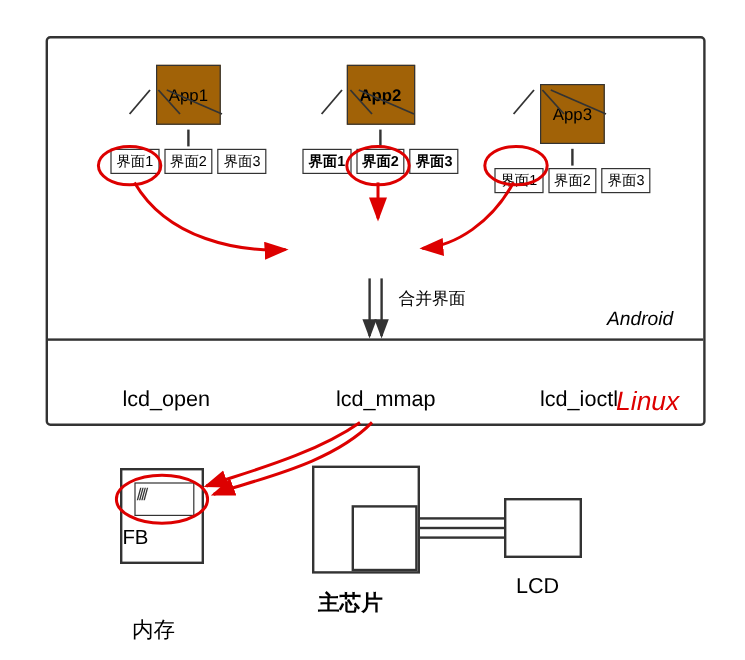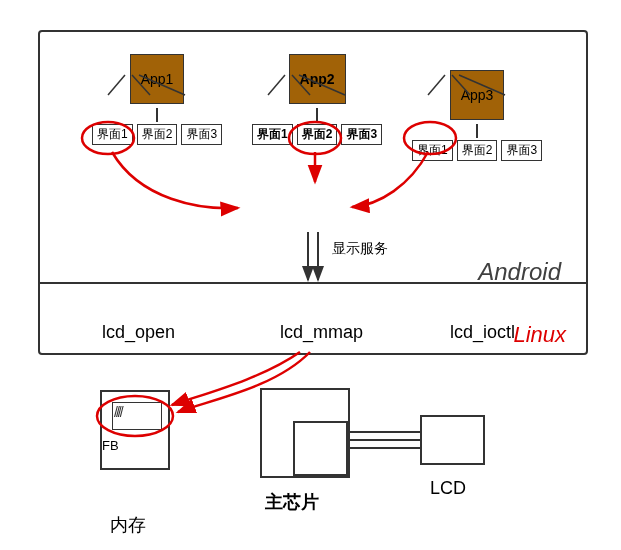--- a/index.html
+++ b/index.html
@@ -84,22 +84,22 @@
       position: absolute;
       top: 290px;
       width: 100%;
       font-size: 18px;
     }
     .layer-labels span { position: absolute; }
     .android-label {
       position: absolute;
       right: 60px;
       top: 258px;
-      font-size: 24px;
-      color: #404040;
+      font-size: 16px;
+      color: #000000;
       font-style: italic;
     }
     .linux-label {
       position: absolute;
       right: 55px;
       top: 322px;
       font-size: 22px;
       color: #d00;
       font-style: italic;
       text-align: center;
@@ -128,21 +128,21 @@
       height: 24px;
       font-size: 14px;
       letter-spacing: -2px;
       color: #333;
     }
     .fb-label {
       position: absolute;
       left: 0;
       width: 100%;
       top: 46px;
-      font-size: 13px;
+      font-size: 17px;
     }
     .chip-box {
       position: absolute;
       left: 260px;
       top: 388px;
       width: 90px;
       height: 90px;
       border: 2px solid #333;
     }
     .chip-inner {
@@ -217,21 +217,21 @@
   <div class="app-group g3">
     <div class="app-box">App3</div>
     <div class="line-down"></div>
     <div class="ui-row">
       <div class="ui-box">界面1</div>
       <div class="ui-box">界面2</div>
       <div class="ui-box">界面3</div>
     </div>
   </div>
 
-  <div class="merge-label">显示服务</div>
+  <div class="merge-label">合并界面</div>
 
   <div class="layer-labels">
     <span style="left:62px">lcd_open</span>
     <span style="left:240px">lcd_mmap</span>
     <span style="left:410px">lcd_ioctl</span>
   </div>
 </div>
 
 <div class="android-label">Android</div>
 <div class="linux-label">Linux</div>

